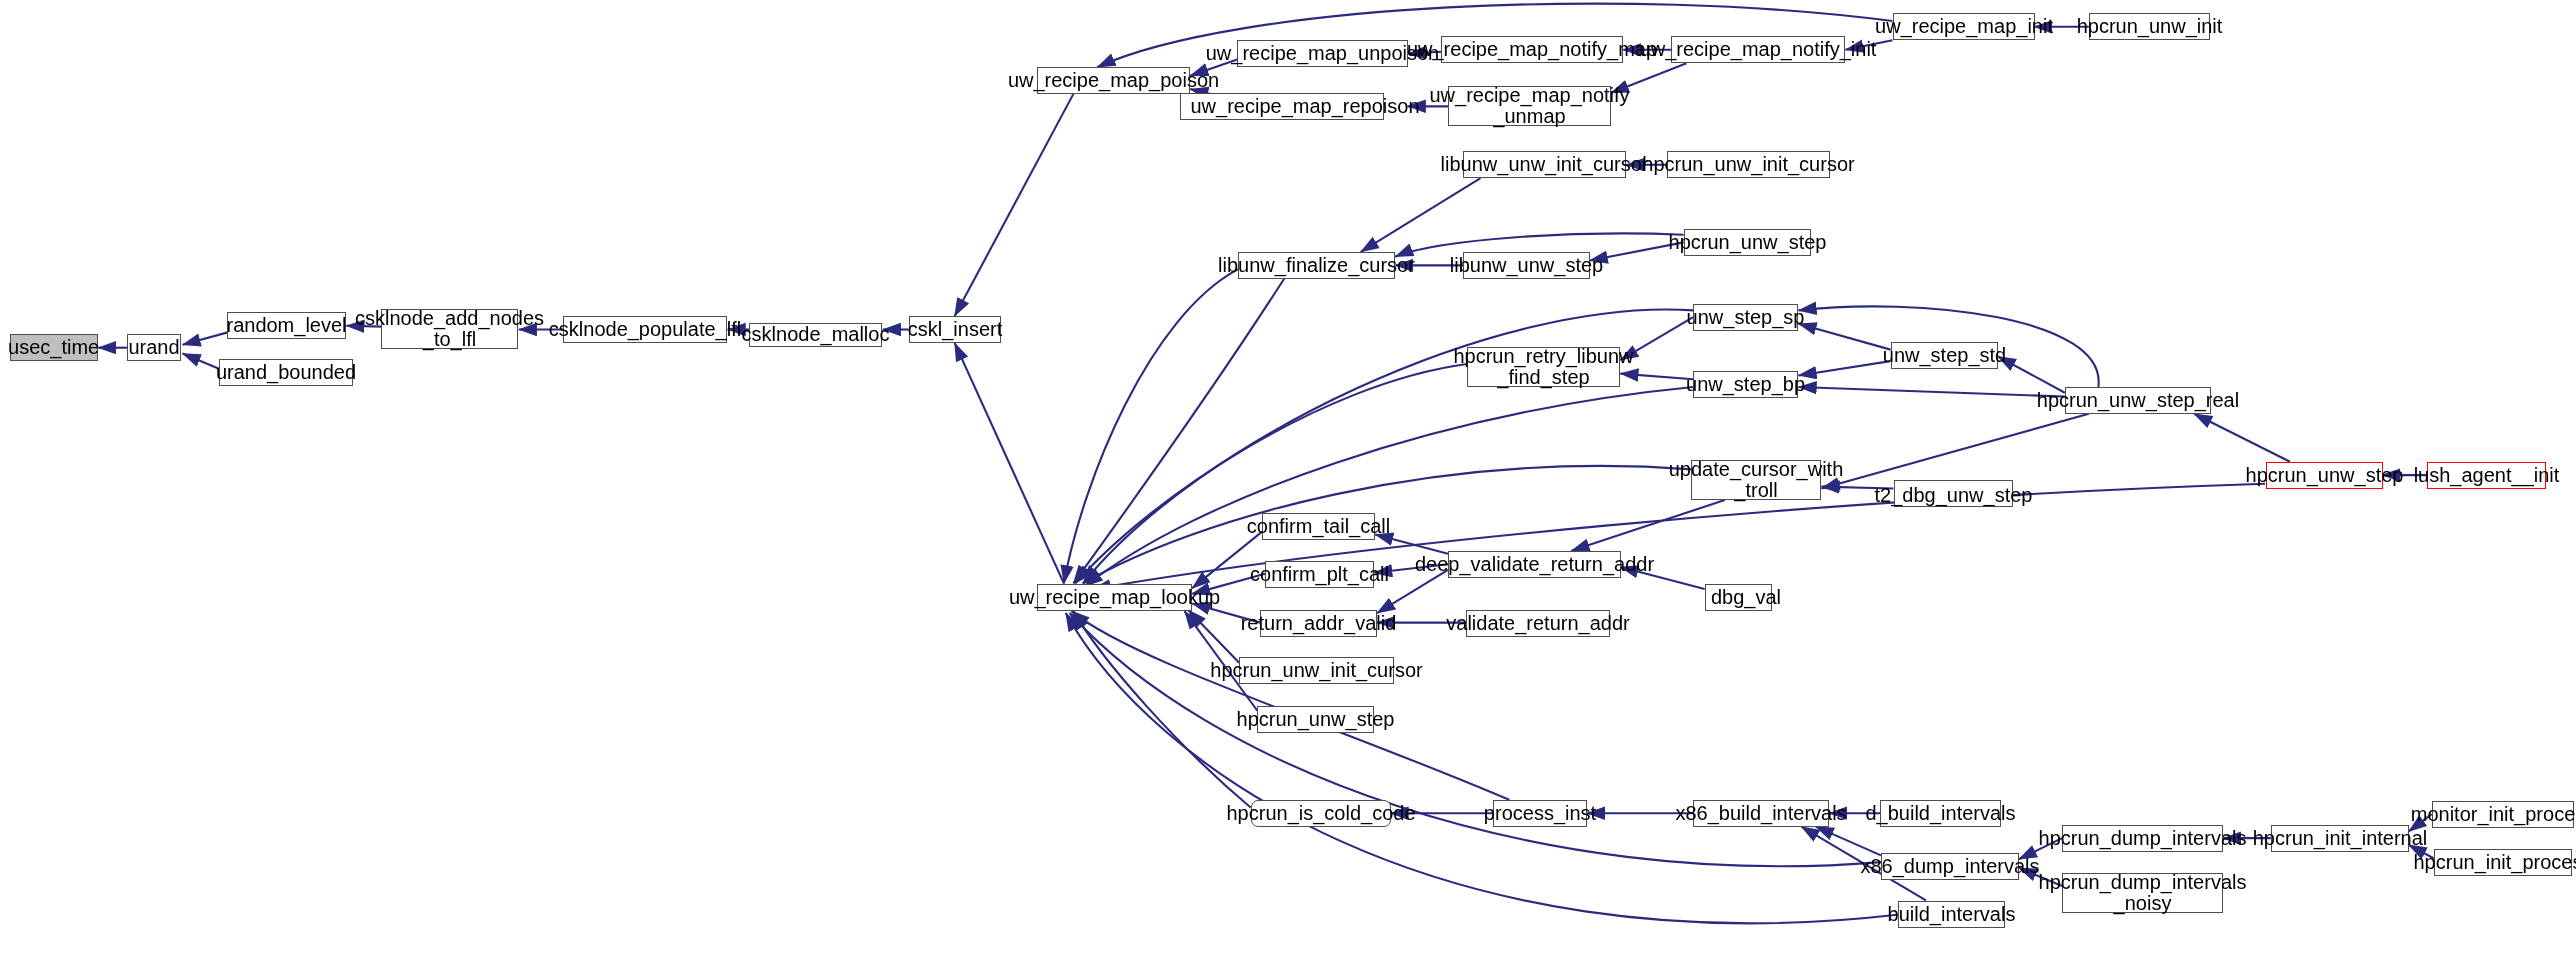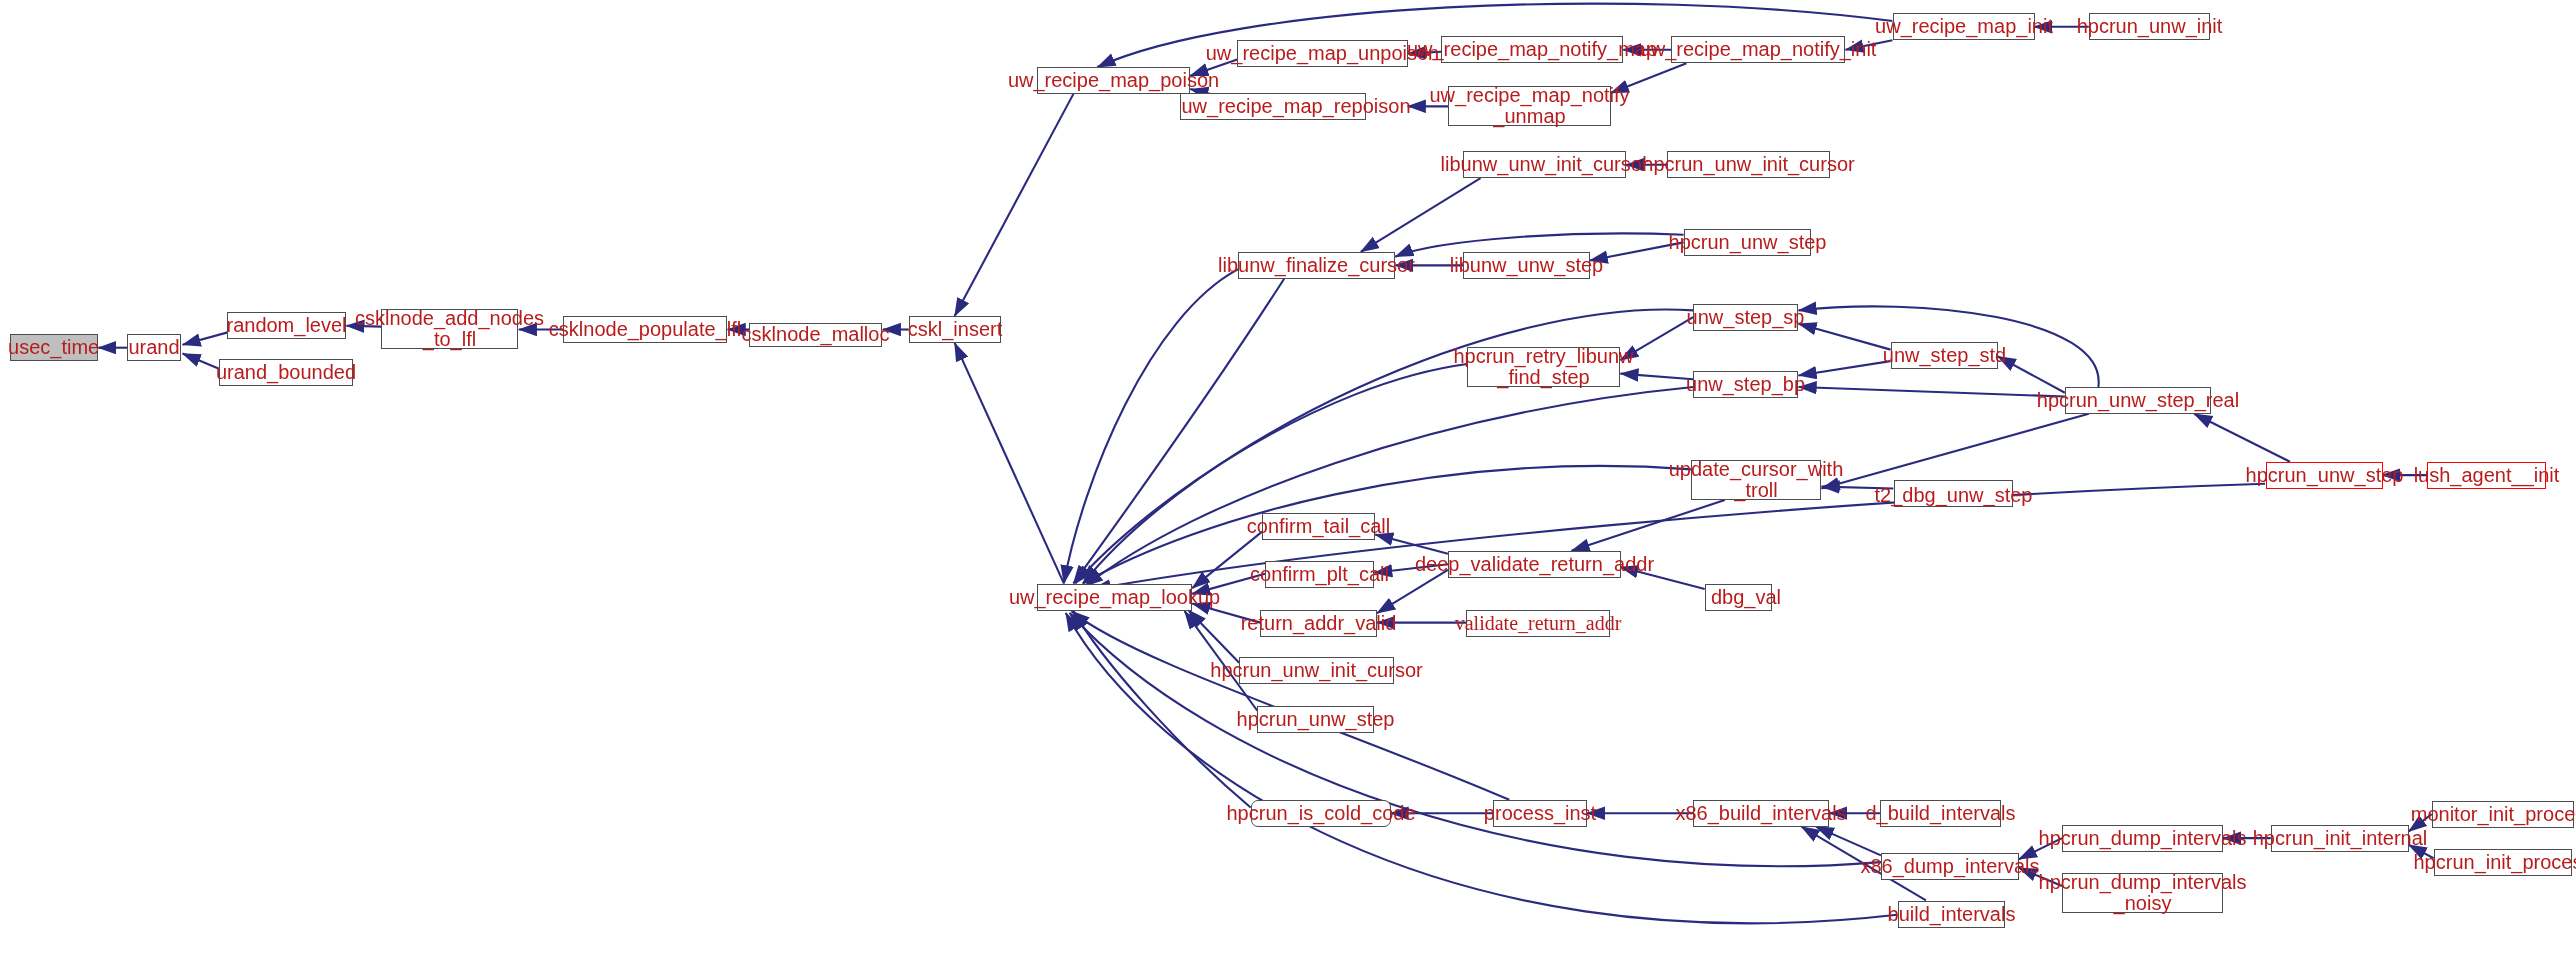--- a/index.html
+++ b/index.html
@@ -10,21 +10,21 @@
     background:#ffffff;
     font-family:"Liberation Sans", sans-serif;
     overflow:hidden;
   }
   svg#edges{position:absolute;left:0;top:0;width:2576px;height:978px;}
   .node{
     position:absolute;
     box-sizing:border-box;
     border:1.9px solid #4d4d4d;
     background:#ffffff;
-    color:#b91c1c;
+    color:#000000;
     font-size:20px;
     line-height:1.06;
     display:flex;
     align-items:center;
     justify-content:center;
     text-align:center;
     white-space:pre;
     letter-spacing:0px;
     z-index:5;
   }
@@ -116,21 +116,21 @@
       <div class="node" style="left: 127px; top: 334px; width: 54px; height: 27px;"><span>urand</span></div>
       <div class="node" style="left: 227px; top: 312px; width: 119px; height: 27px;"><span>random_level</span></div>
       <div class="node" style="left: 219px; top: 359px; width: 134px; height: 27px;"><span>urand_bounded</span></div>
       <div class="node" style="left: 381px; top: 309px; width: 137px; height: 40px;"><span>csklnode_add_nodes
 _to_lfl</span></div>
       <div class="node" style="left: 563px; top: 316px; width: 164px; height: 27px;"><span>csklnode_populate_lfl</span></div>
       <div class="node" style="left: 749px; top: 323px; width: 133px; height: 24px;"><span>csklnode_malloc</span></div>
       <div class="node" style="left: 909px; top: 316px; width: 92px; height: 27px;"><span>cskl_insert</span></div>
       <div class="node" style="left: 1037px; top: 67px; width: 153px; height: 27px;"><span>uw_recipe_map_poison</span></div>
       <div class="node" style="left: 1237px; top: 40px; width: 171px; height: 27px;"><span>uw_recipe_map_unpoison</span></div>
-      <div class="node" style="left: 1180px; top: 93px; width: 186px; height: 27px; padding-left: 46px;"><span>uw_recipe_map_repoison</span></div>
+      <div class="node" style="left: 1180px; top: 93px; width: 204px; height: 27px; padding-left: 46px;"><span>uw_recipe_map_repoison</span></div>
       <div class="node" style="left: 1441px; top: 36px; width: 182px; height: 27px;"><span>uw_recipe_map_notify_map</span></div>
       <div class="node" style="left: 1448px; top: 86px; width: 163px; height: 40px;"><span>uw_recipe_map_notify
 _unmap</span></div>
       <div class="node" style="left: 1671px; top: 36px; width: 174px; height: 27px;"><span>uw_recipe_map_notify_init</span></div>
       <div class="node" style="left: 1893px; top: 13.4px; width: 142px; height: 27px;"><span>uw_recipe_map_init</span></div>
       <div class="node" style="left: 2089px; top: 13.4px; width: 121px; height: 27px;"><span>hpcrun_unw_init</span></div>
       <div class="node" style="left: 1463px; top: 151px; width: 163px; height: 27px;"><span>libunw_unw_init_cursor</span></div>
       <div class="node" style="left: 1667px; top: 151px; width: 163px; height: 27px;"><span>hpcrun_unw_init_cursor</span></div>
       <div class="node" style="left: 1238px; top: 252px; width: 157px; height: 27px;"><span>libunw_finalize_cursor</span></div>
       <div class="node" style="left: 1463px; top: 252px; width: 127px; height: 27px;"><span>libunw_unw_step</span></div>
@@ -144,21 +144,21 @@
       <div class="node" style="left: 1691px; top: 460px; width: 130px; height: 40px;"><span>update_cursor_with
 _troll</span></div>
       <div class="node" style="left: 1894px; top: 480px; width: 119px; height: 27px; align-items: flex-end;"><span>t2_dbg_unw_step</span></div>
       <div class="node red" style="left: 2266px; top: 462px; width: 117px; height: 27px;"><span>hpcrun_unw_step</span></div>
       <div class="node red" style="left: 2427px; top: 462px; width: 119px; height: 27px;"><span>lush_agent__init</span></div>
       <div class="node" style="left: 1037px; top: 584px; width: 155px; height: 27px;"><span>uw_recipe_map_lookup</span></div>
       <div class="node" style="left: 1262px; top: 513px; width: 113px; height: 27px;"><span>confirm_tail_call</span></div>
       <div class="node" style="left: 1265px; top: 561px; width: 109px; height: 27px;"><span>confirm_plt_call</span></div>
       <div class="node" style="left: 1260px; top: 610px; width: 117px; height: 27px;"><span>return_addr_valid</span></div>
       <div class="node" style="left: 1448px; top: 551px; width: 173px; height: 27px;"><span>deep_validate_return_addr</span></div>
-      <div class="node" style="left: 1466px; top: 610px; width: 144px; height: 27px; font-family: Liberation Serif, serif;"><span>validate_return_addr</span></div>
+      <div class="node" style="left: 1466px; top: 610px; width: 144px; height: 27px;"><span>validate_return_addr</span></div>
       <div class="node" style="left: 1705px; top: 584px; width: 67px; height: 27px; padding-left: 15px;"><span>dbg_val</span></div>
       <div class="node" style="left: 1239px; top: 657px; width: 155px; height: 27px;"><span>hpcrun_unw_init_cursor</span></div>
       <div class="node" style="left: 1257px; top: 706px; width: 117px; height: 27px;"><span>hpcrun_unw_step</span></div>
       <div class="node" style="left: 1251px; top: 800px; width: 140px; height: 27px; border-radius: 7px;"><span>hpcrun_is_cold_code</span></div>
       <div class="node" style="left: 1493px; top: 800px; width: 94px; height: 27px;"><span>process_inst</span></div>
       <div class="node" style="left: 1693px; top: 800px; width: 136px; height: 27px;"><span>x86_build_intervals</span></div>
       <div class="node" style="left: 1880px; top: 800px; width: 121px; height: 27px;"><span>d_build_intervals</span></div>
       <div class="node" style="left: 1881px; top: 853px; width: 138px; height: 27px;"><span>x86_dump_intervals</span></div>
       <div class="node" style="left: 2062px; top: 825px; width: 161px; height: 27px;"><span>hpcrun_dump_intervals</span></div>
       <div class="node" style="left: 2062px; top: 873px; width: 161px; height: 40px;"><span>hpcrun_dump_intervals

